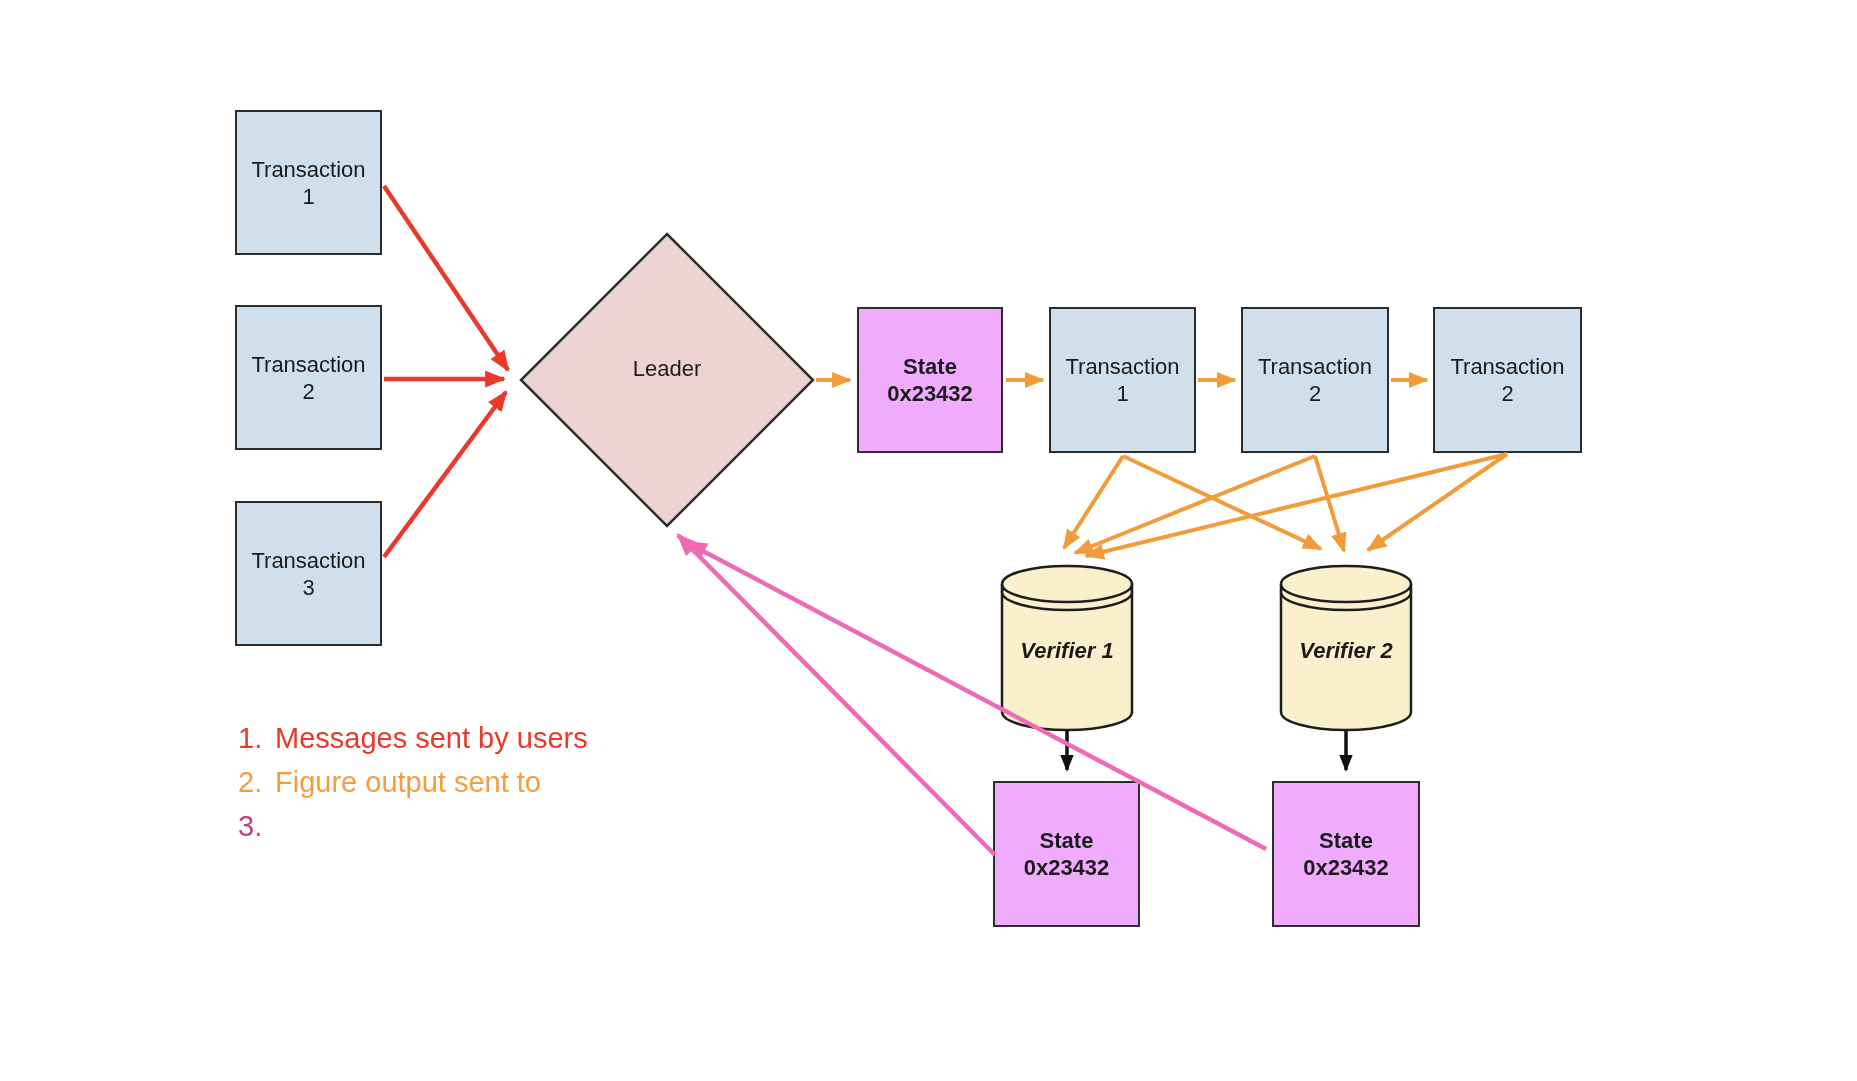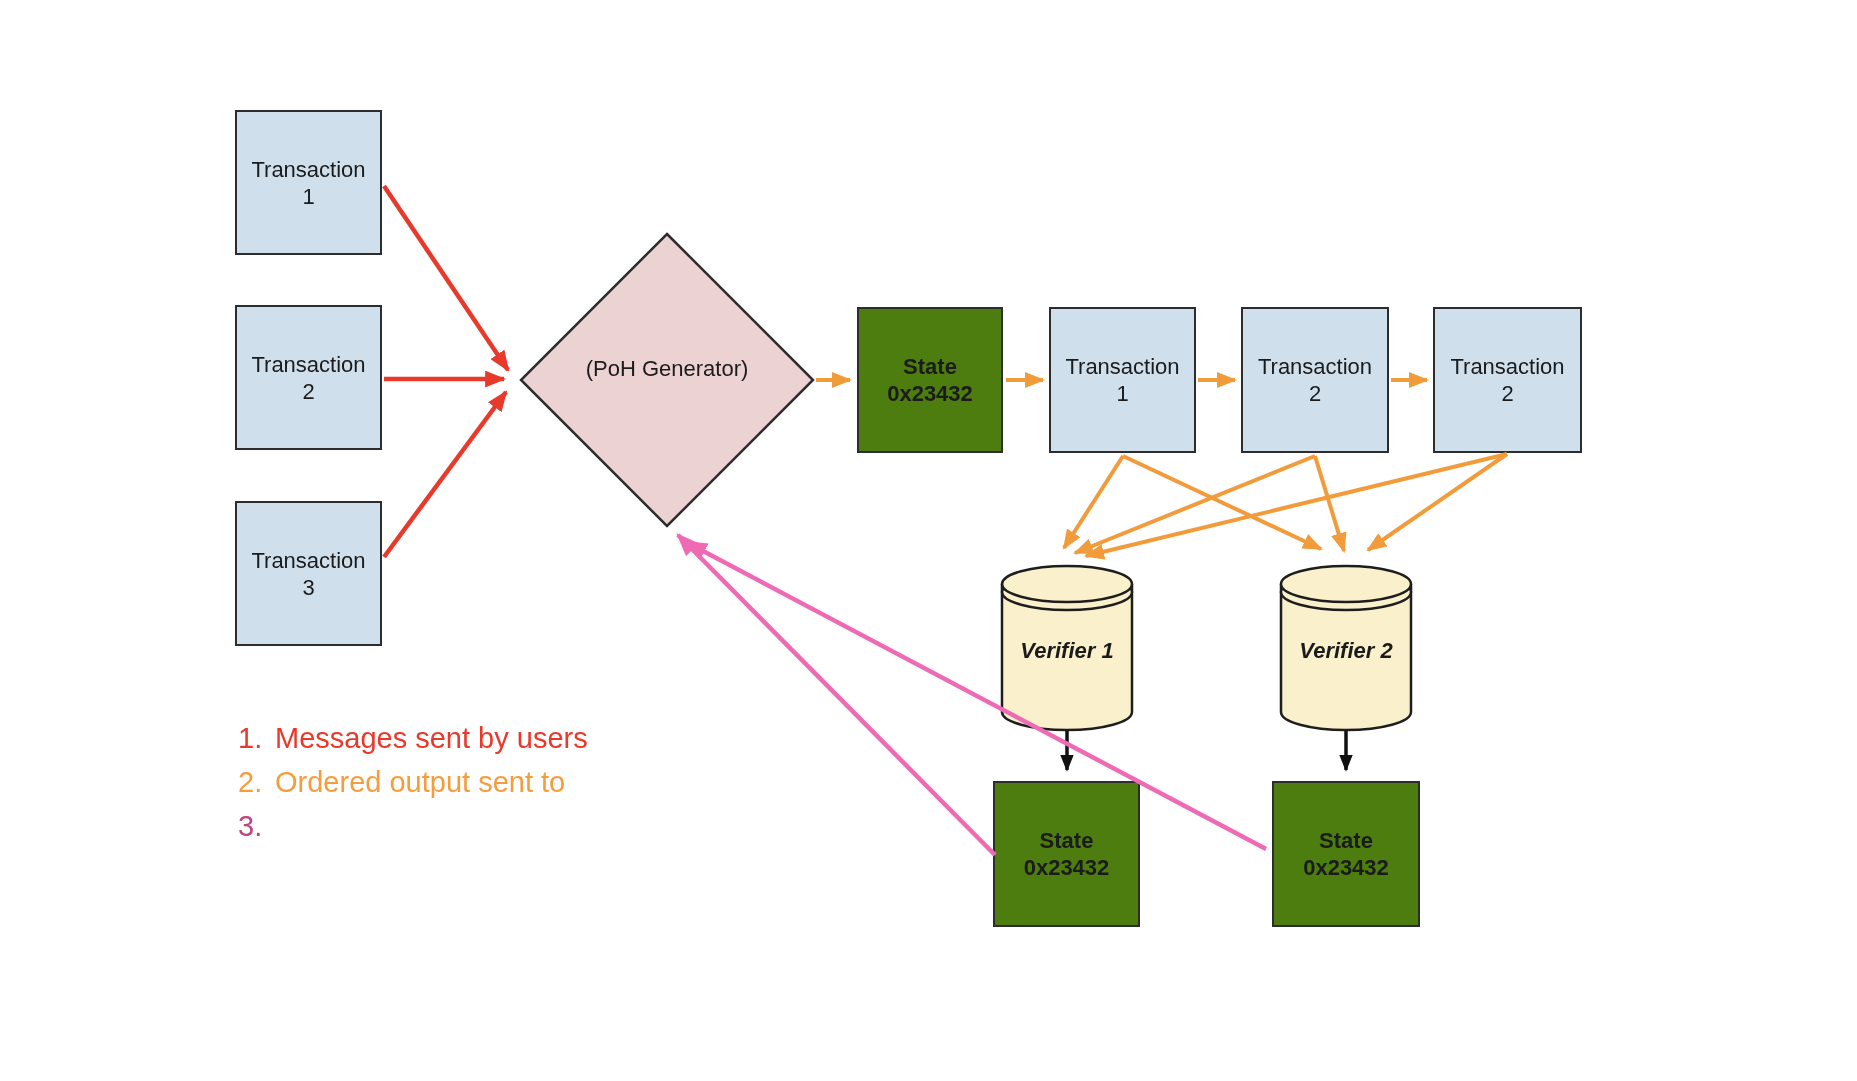--- a/index.html
+++ b/index.html
@@ -4,21 +4,21 @@
 <style>
   html,body{margin:0;padding:0;background:#ffffff;}
   .canvas{position:relative;width:1798px;height:1081px;background:#ffffff;
           font-family:"Liberation Sans",sans-serif;overflow:hidden;}
 
   
   .box{position:absolute;box-sizing:border-box;border:2.5px solid #2d2d2d;
        display:flex;flex-direction:column;align-items:center;justify-content:center;
        text-align:center;font-size:22px;line-height:27px;color:#1b1b1b;z-index:1;}
   .blue{background:#cfdfeb;}
-  .purple{background:#4d7c0f;font-weight:700;}
+  .purple{background:#f0abfc;font-weight:700;}
 
   
   svg.connectors{position:absolute;left:0;top:0;z-index:2;pointer-events:none;}
 
   
   .float-label{position:absolute;z-index:3;text-align:center;
                font-size:22px;line-height:27px;color:#1b1b1b;}
   .bold{font-weight:700;font-style:italic;}
 
   
@@ -132,37 +132,37 @@
       <line x1="1346" y1="731" x2="1346" y2="770" marker-end="url(#mBlack)"></line>
     </g>
 
     <g stroke="#ee6ab5" stroke-width="4.5">
       <line x1="995" y1="855" x2="678" y2="535" marker-end="url(#mPink)"></line>
       <line x1="1266" y1="849" x2="686" y2="542" marker-end="url(#mPink)"></line>
     </g>
   </svg>
 
   <div class="float-label" style="left:517px;top:355px;width:300px">
-    <div>(PoH Generator)</div>
+    <div>Leader</div>
   </div>
 
   <div class="float-label bold" style="left:997px;top:637px;width:140px">Verifier 1</div>
   <div class="float-label bold" style="left:1276px;top:637px;width:140px">Verifier 2</div>
 
   <div class="legend">
     <div class="legend-item c-red">
       <span class="leg-num">1.</span>
       <span class="leg-lines">
         <div>Messages sent by users</div>
       </span>
     </div>
     <div class="legend-item c-orange">
       <span class="leg-num">2.</span>
       <span class="leg-lines">
-        <div>Ordered output sent to</div>
+        <div>Figure output sent to</div>
       </span>
     </div>
     <div class="legend-item c-magenta">
       <span class="leg-num">3.</span>
     </div>
   </div>
 
 
 </div>
 

